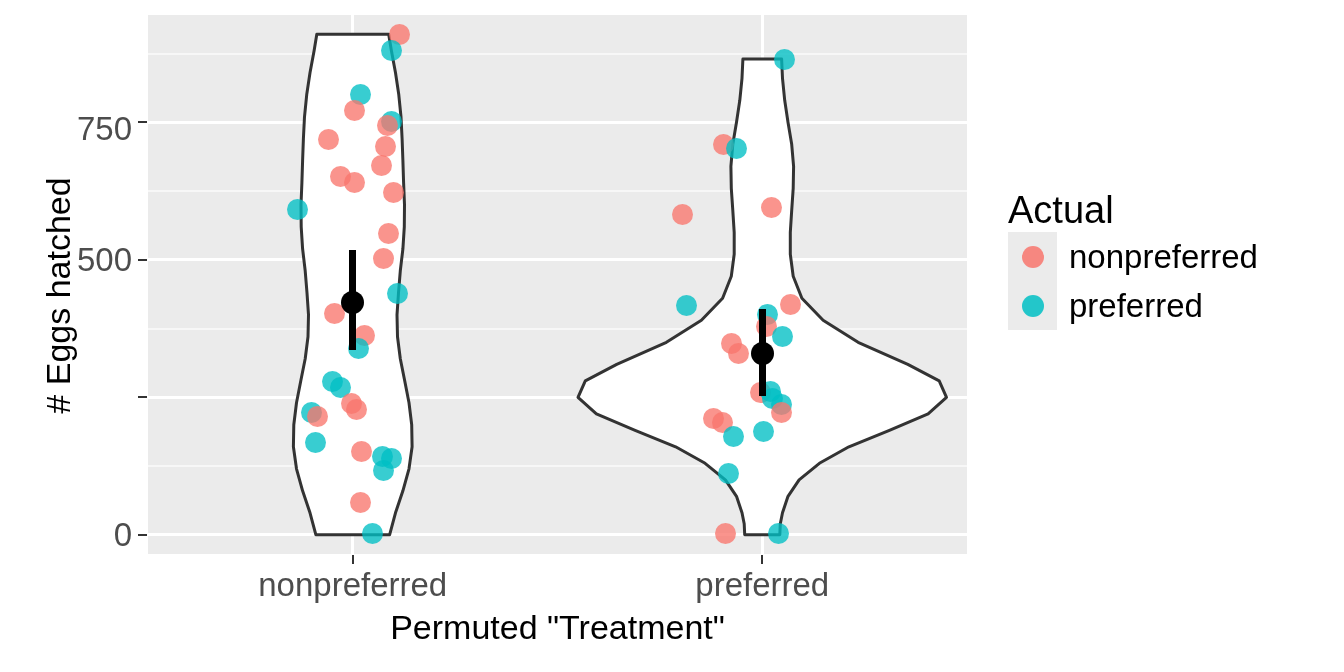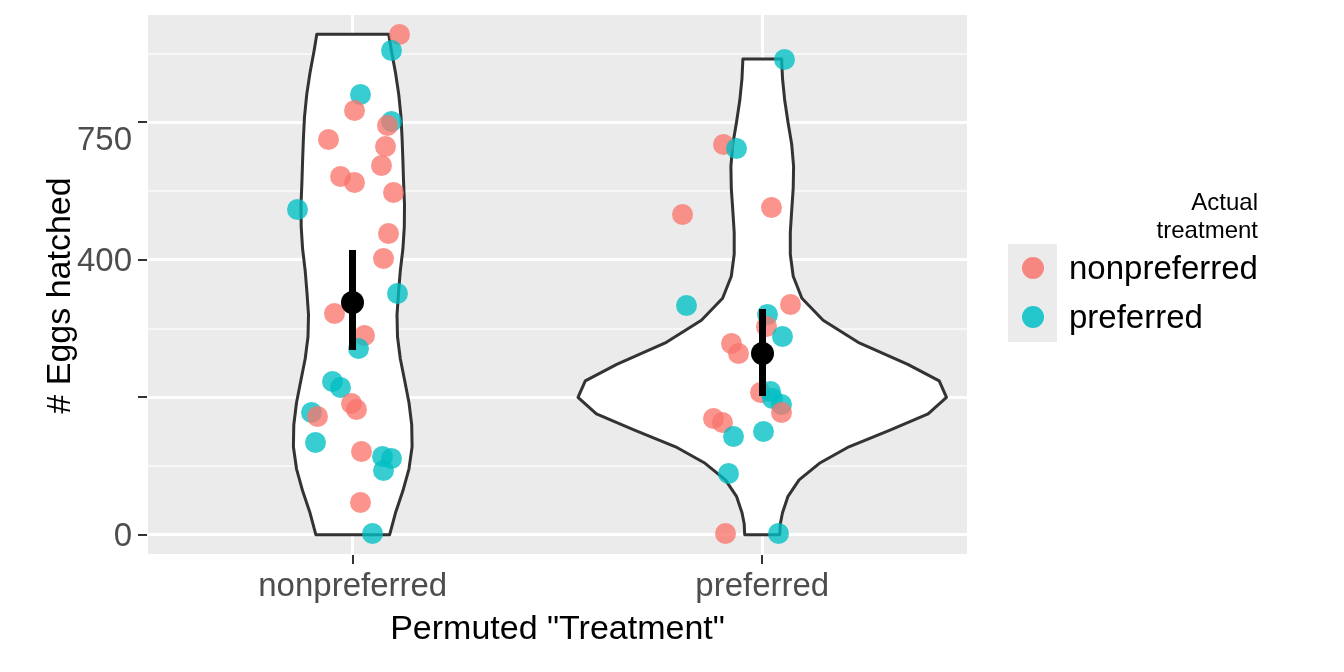--- a/index.html
+++ b/index.html
@@ -140,25 +140,24 @@
     color: #000000;
     white-space: nowrap;
   }
   
   #legend {
     position: absolute;
     left: 1008px;
     top: 188px;
   }
   #legend-title {
-    font-size: 24px;
+    font-size: 38px;
     color: #000000;
     line-height: 1.16;
     width: 250px;
-    text-align: right;
   }
   .legend-row {
     display: flex;
     align-items: center;
     height: 49px;
   }
   .legend-key {
     width: 49px;
     height: 49px;
     background: #ebebeb;
@@ -187,23 +186,23 @@
 <body>
 
 <div id="figure">
 
   <div id="y-axis-title"># Eggs hatched</div>
 
   <div id="y-tick-labels">
       <div class="y-tick-label" style="top: 517.75px;">0</div>
       <div class="y-tick-mark" style="top: 533.75px;"></div>
       <div class="y-tick-mark" style="top: 396.25px;"></div>
-      <div class="y-tick-label" style="top: 242.75px;">400</div>
+      <div class="y-tick-label" style="top: 242.75px;">500</div>
       <div class="y-tick-mark" style="top: 258.75px;"></div>
-      <div class="y-tick-label" style="top: 122px;">750</div>
+      <div class="y-tick-label" style="top: 112px;">750</div>
       <div class="y-tick-mark" style="top: 121.25px;"></div>
     </div>
 
   <div id="panel">
     <div id="gridlines">
         <div class="grid-major-h" style="top: 518.25px;"></div>
         <div class="grid-major-h" style="top: 380.75px;"></div>
         <div class="grid-major-h" style="top: 243.25px;"></div>
         <div class="grid-major-h" style="top: 105.75px;"></div>
         <div class="grid-minor-h" style="top: 450px;"></div>
@@ -287,21 +286,20 @@
       <div class="x-tick-mark" style="left: 351.75px;"></div>
       <div class="x-tick-label" style="left: 352.75px;">nonpreferred</div>
       <div class="x-tick-mark" style="left: 761.25px;"></div>
       <div class="x-tick-label" style="left: 762.25px;">preferred</div>
     </div>
   <div id="x-axis-title">Permuted "Treatment"</div>
 
   <div id="legend">
     <div id="legend-title">
       <div>Actual</div>
-      <div>treatment</div>
     </div>
     <div id="legend-items">
         <div class="legend-row">
           <div class="legend-key">
             <div class="legend-swatch" style="background: rgb(248, 118, 109);"></div>
           </div>
           <div class="legend-label">nonpreferred</div>
         </div>
         <div class="legend-row">
           <div class="legend-key">

